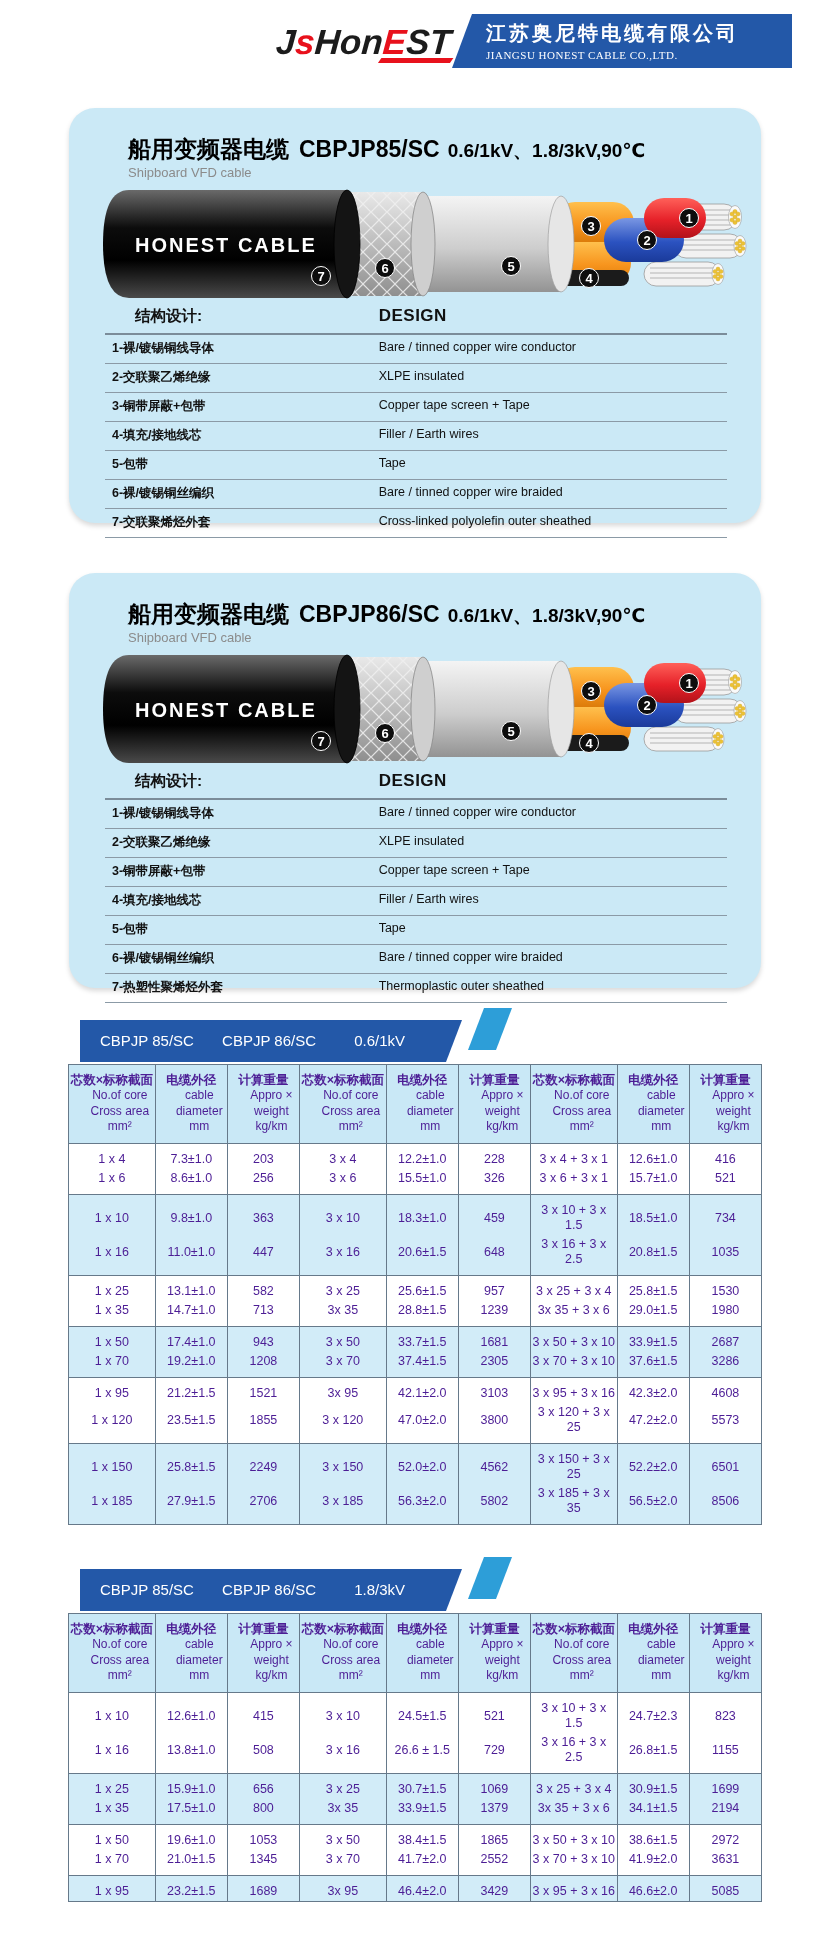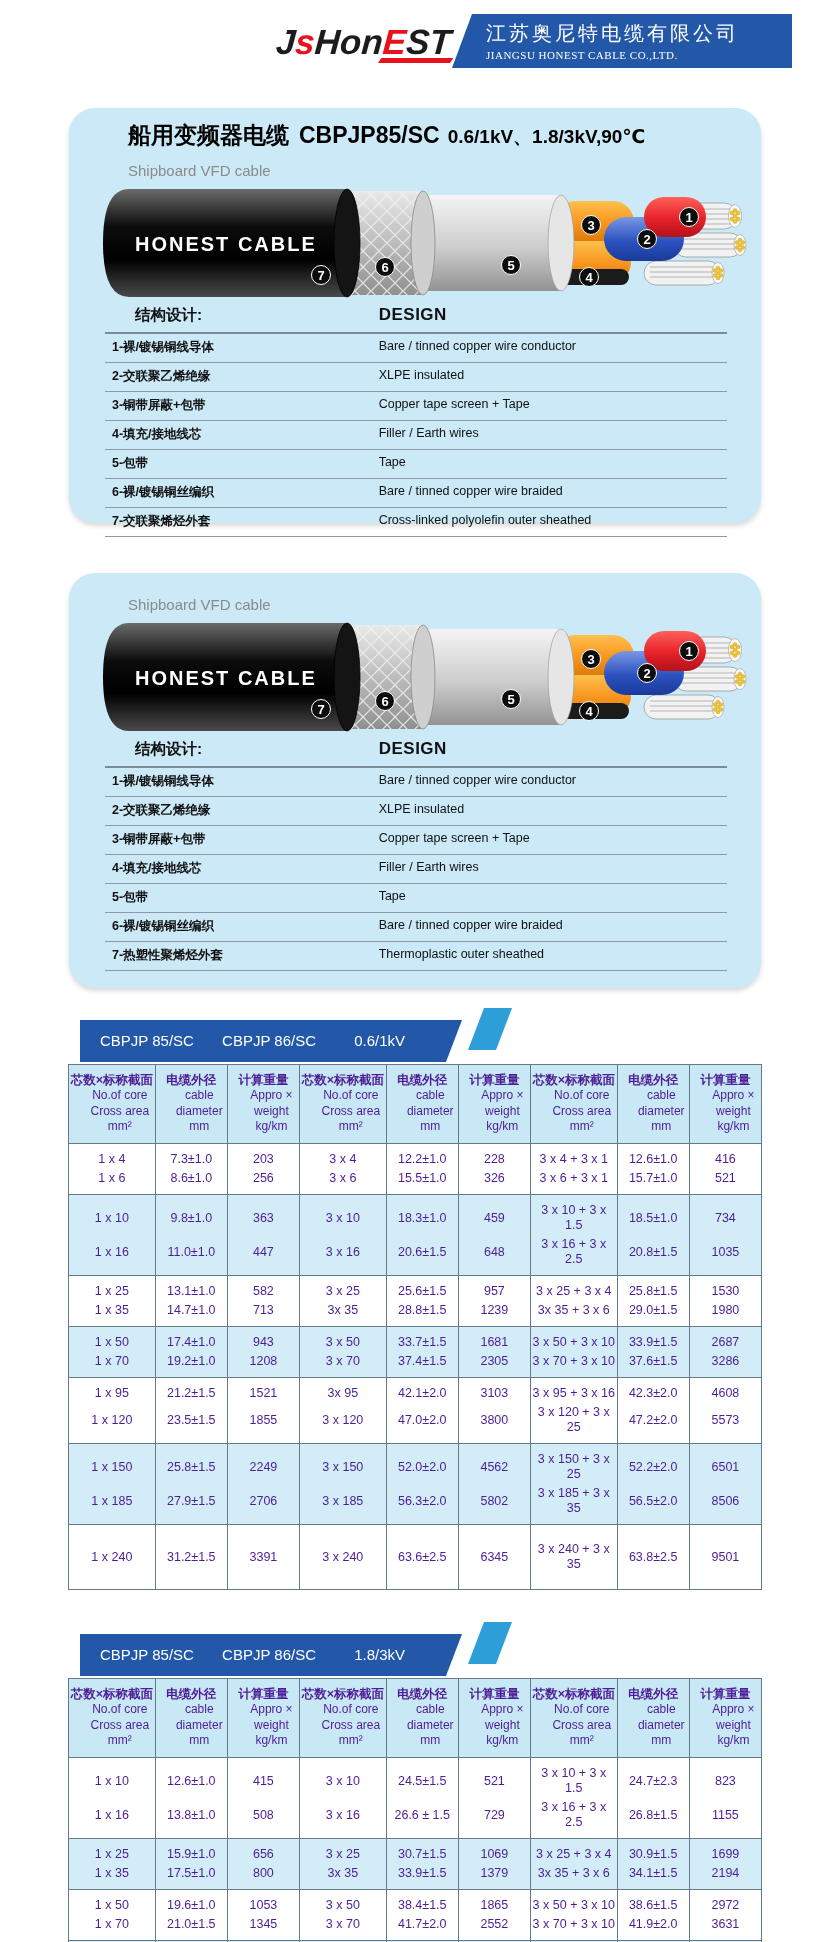--- a/index.html
+++ b/index.html
@@ -12,32 +12,32 @@
   
   .page-header { position:relative; height:62px; margin-top:8px; }
   .logo { position:absolute; left:276px; top:16px; font-style:italic; font-weight:bold;
           font-size:35px; line-height:1; white-space:nowrap; transform:skewX(-4deg); }
   .logo .d { color:#1c1c1c; } .logo .r { color:#e8111c; }
   .logo .bar { position:absolute; right:-2px; bottom:-4px; width:72px; height:5px;
                background:#e8111c; transform:skewX(-32deg); }
   .company { position:absolute; left:452px; top:6px; width:340px; height:54px;
              background:#2358a8; clip-path:polygon(20px 0,100% 0,100% 100%,0 100%);
              color:#fff; padding:6px 0 0 34px; }
-  .company-cn { font-size:20px; font-weight:normal; letter-spacing:3px; }
+  .company-cn { font-size:20px; font-weight:bold; letter-spacing:3px; }
   .company-en { font-family:"Liberation Serif","DejaVu Serif",serif; font-size:11px;
                 letter-spacing:.5px; margin-top:2px; }
 
   
   .card { width:692px; height:415px; margin:38px auto 0; background:#cbe9f6;
-          border-radius:26px; padding:12px 22px 0 24px; box-shadow:0 3px 5px rgba(0,0,0,.15); }
+          border-radius:26px; padding:26px 22px 0 24px; box-shadow:0 3px 5px rgba(0,0,0,.15); }
   .card.second { margin-top:50px; }
   .card-title { font-size:23px; font-weight:bold; padding-left:35px; white-space:nowrap; color:#000; }
   .t-model { margin-left:10px; }
   .t-spec  { font-size:19px; margin-left:8px; }
-  .card-sub { font-size:15px; color:#8b8b8b; padding-left:35px; margin-top:11px; }
+  .card-sub { font-size:13px; color:#8b8b8b; padding-left:35px; margin-top:0; }
   .cable-wrap { width:648px; height:112px; margin:8px 0 4px 6px; }
 
   .design { margin:2px 12px; }
   .design-head { display:grid; grid-template-columns:44% 56%; align-items:baseline;
                  padding:2px 0 6px; border-bottom:2px solid #7b8c99; }
   .design-head .cn { font-size:15.5px; font-weight:bold; padding-left:30px; }
   .design-head .en { font-size:17px; font-weight:bold; letter-spacing:.5px; }
   .design-row { display:grid; grid-template-columns:44% 56%; font-size:12.5px;
                 padding:5px 0 6px; border-bottom:1px solid #8b9aa6; }
   .design-row .cn { padding-left:7px; font-weight:bold; }
@@ -241,20 +241,23 @@
         </div>
         <div class="design-row">
           <div class="cn">7-交联聚烯烃外套</div>
           <div class="en">Cross-linked  polyolefin  outer  sheathed</div>
         </div>
       </div>
   </div>
 </section>
 
 <section class="card second">
+  <h1 class="card-title">
+    <span>船用变频器电缆</span><span class="t-model">CBPJP86/SC</span><span class="t-spec">0.6/1kV、1.8/3kV,90℃</span>
+  </h1>
   <div class="card-sub">Shipboard VFD cable</div>
   <div class="cable-wrap">
 <svg viewBox="0 0 648 112" width="648" height="112">
   <defs>
     <linearGradient id="gSheath" x1="0" y1="0" x2="0" y2="1">
       <stop offset="0" stop-color="#6a6a6a"></stop>
             <stop offset="0.35" stop-color="#0c0c0c"></stop>
       <stop offset="0.65" stop-color="#000"></stop>
             <stop offset="1" stop-color="#4a4a4a"></stop>
     </linearGradient>
@@ -612,31 +615,20 @@
         <td>1 x 185</td>
         <td>27.9±1.5</td>
         <td>2706</td>
         <td>3 x 185</td>
         <td>56.3±2.0</td>
         <td>5802</td>
         <td>3 x 185 + 3 x 35</td>
         <td>56.5±2.0</td>
         <td>8506</td>
       </tr>
-      <tr class="band-start single">
-        <td>1 x 240</td>
-        <td>31.2±1.5</td>
-        <td>3391</td>
-        <td>3 x 240</td>
-        <td>63.6±2.5</td>
-        <td>6345</td>
-        <td>3 x 240 + 3 x 35</td>
-        <td>63.8±2.5</td>
-        <td>9501</td>
-      </tr>
     </tbody>
 </table>
 
 <div class="spec-banner second">
   <div class="sb-bar">
     <span>CBPJP 85/SC</span>
     <span class="sb-m2">CBPJP 86/SC</span>
     <span class="sb-v">1.8/3kV</span>
   </div>
   <div class="sb-slash"></div>

